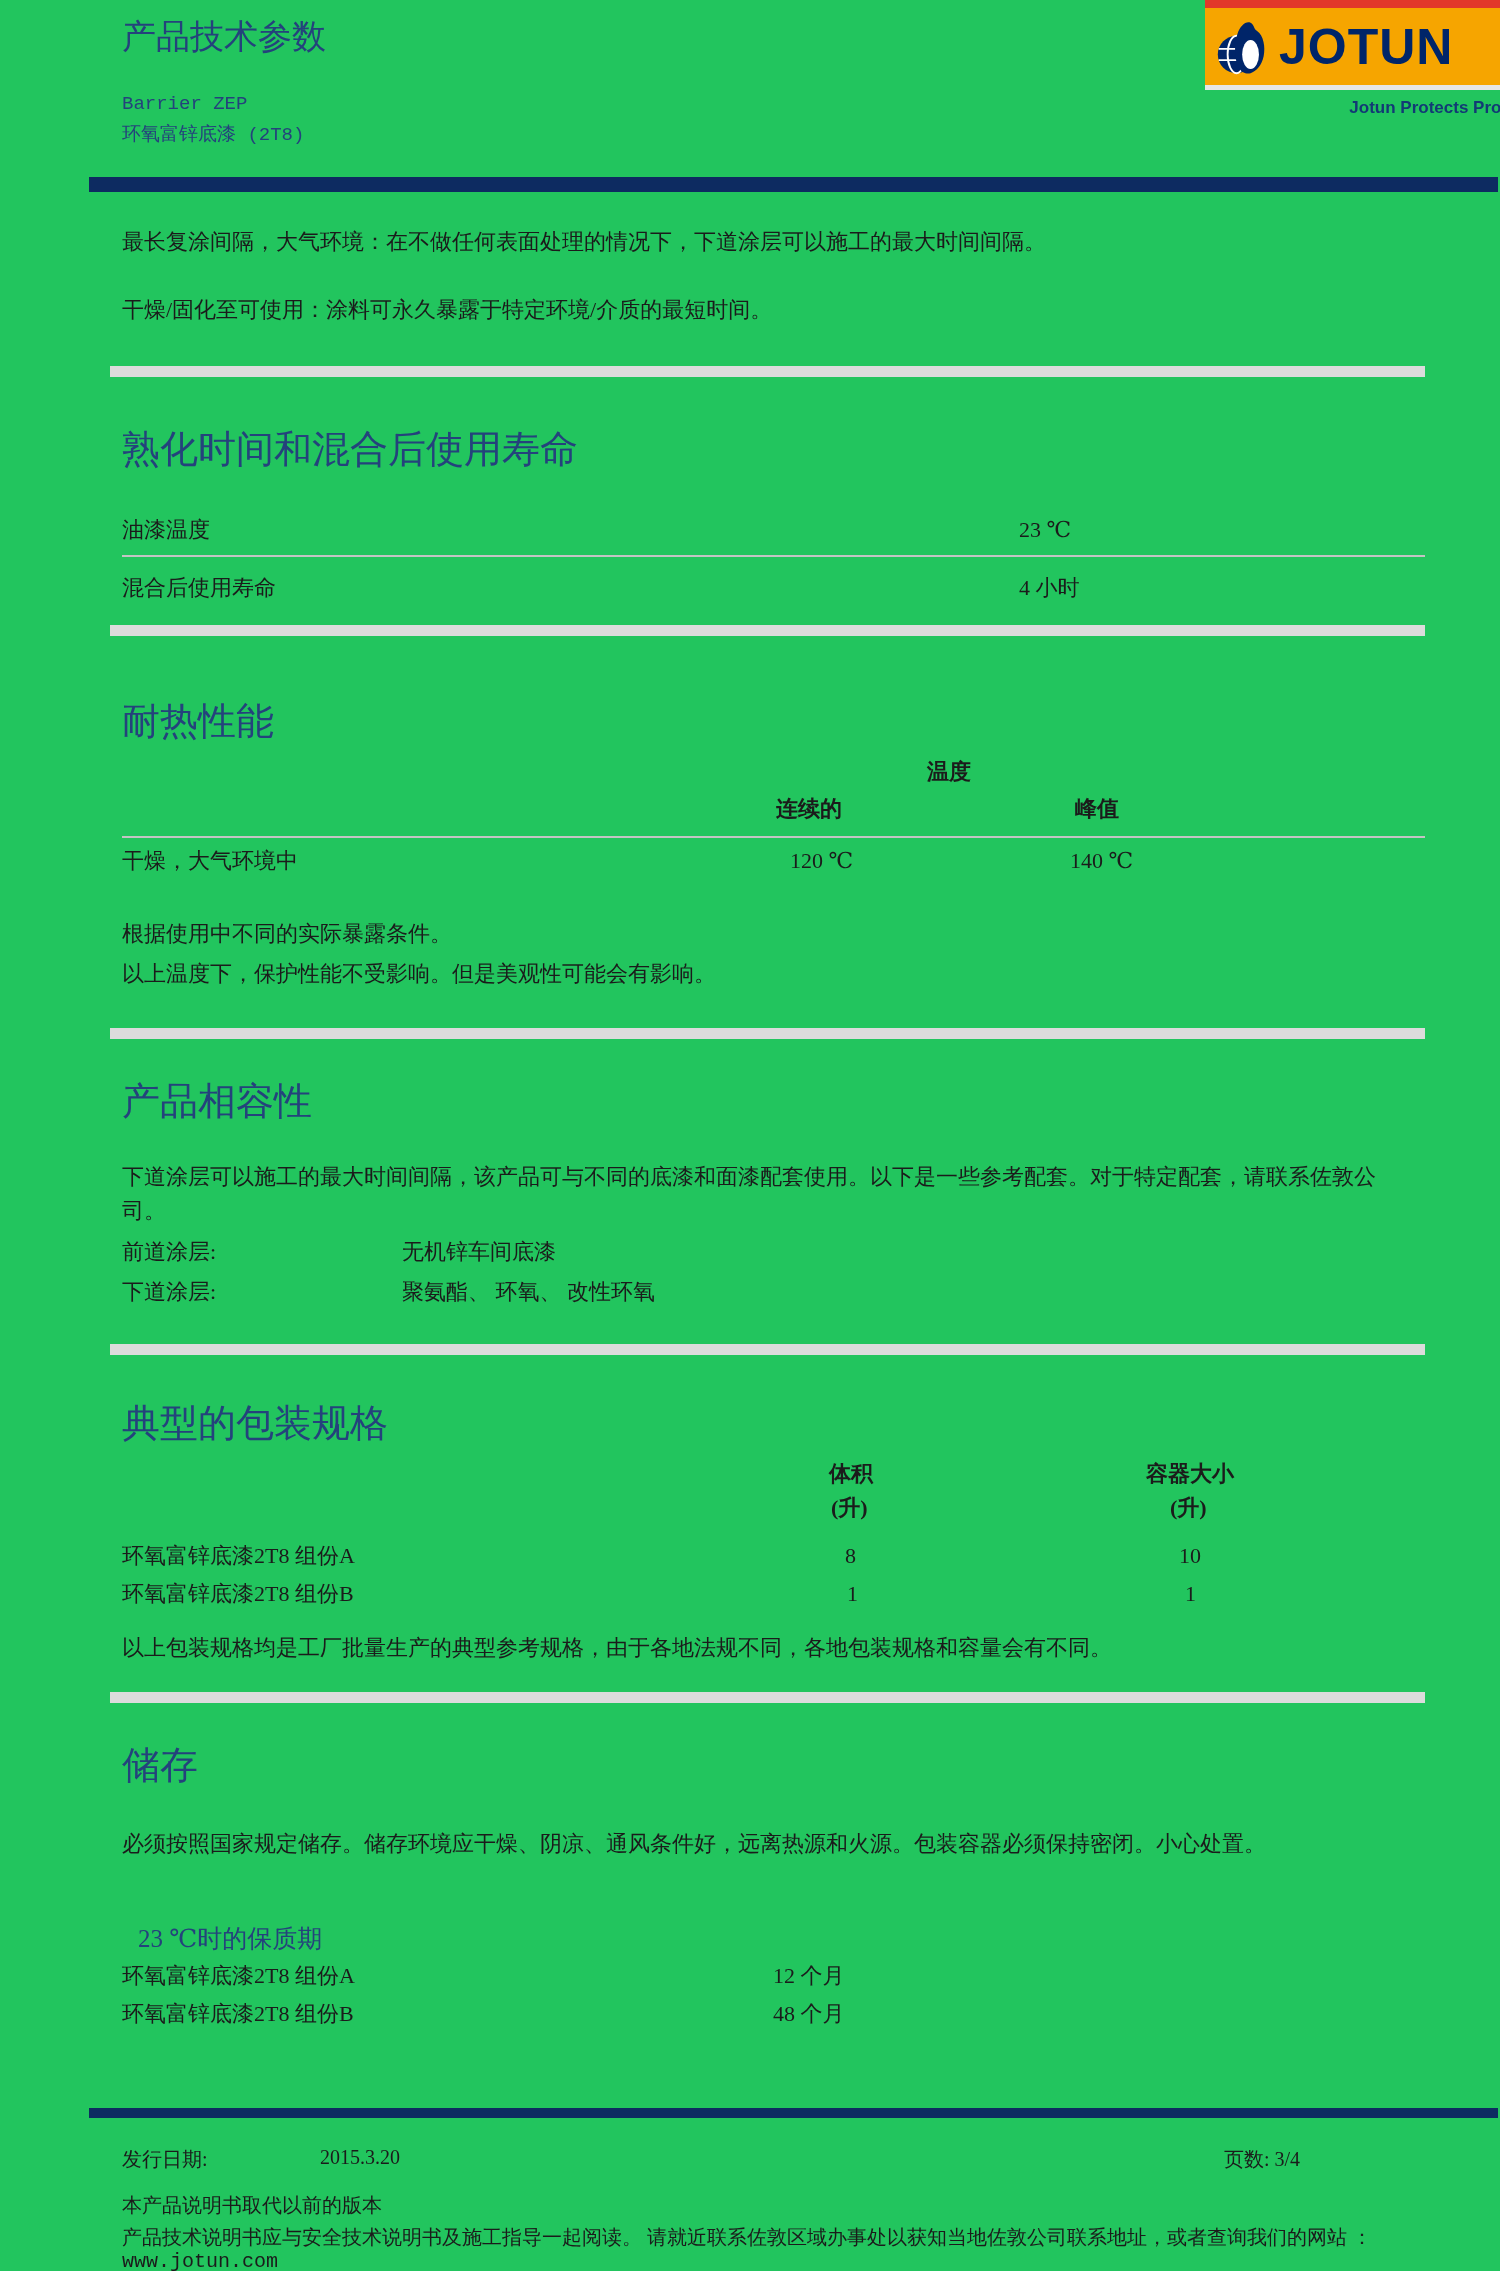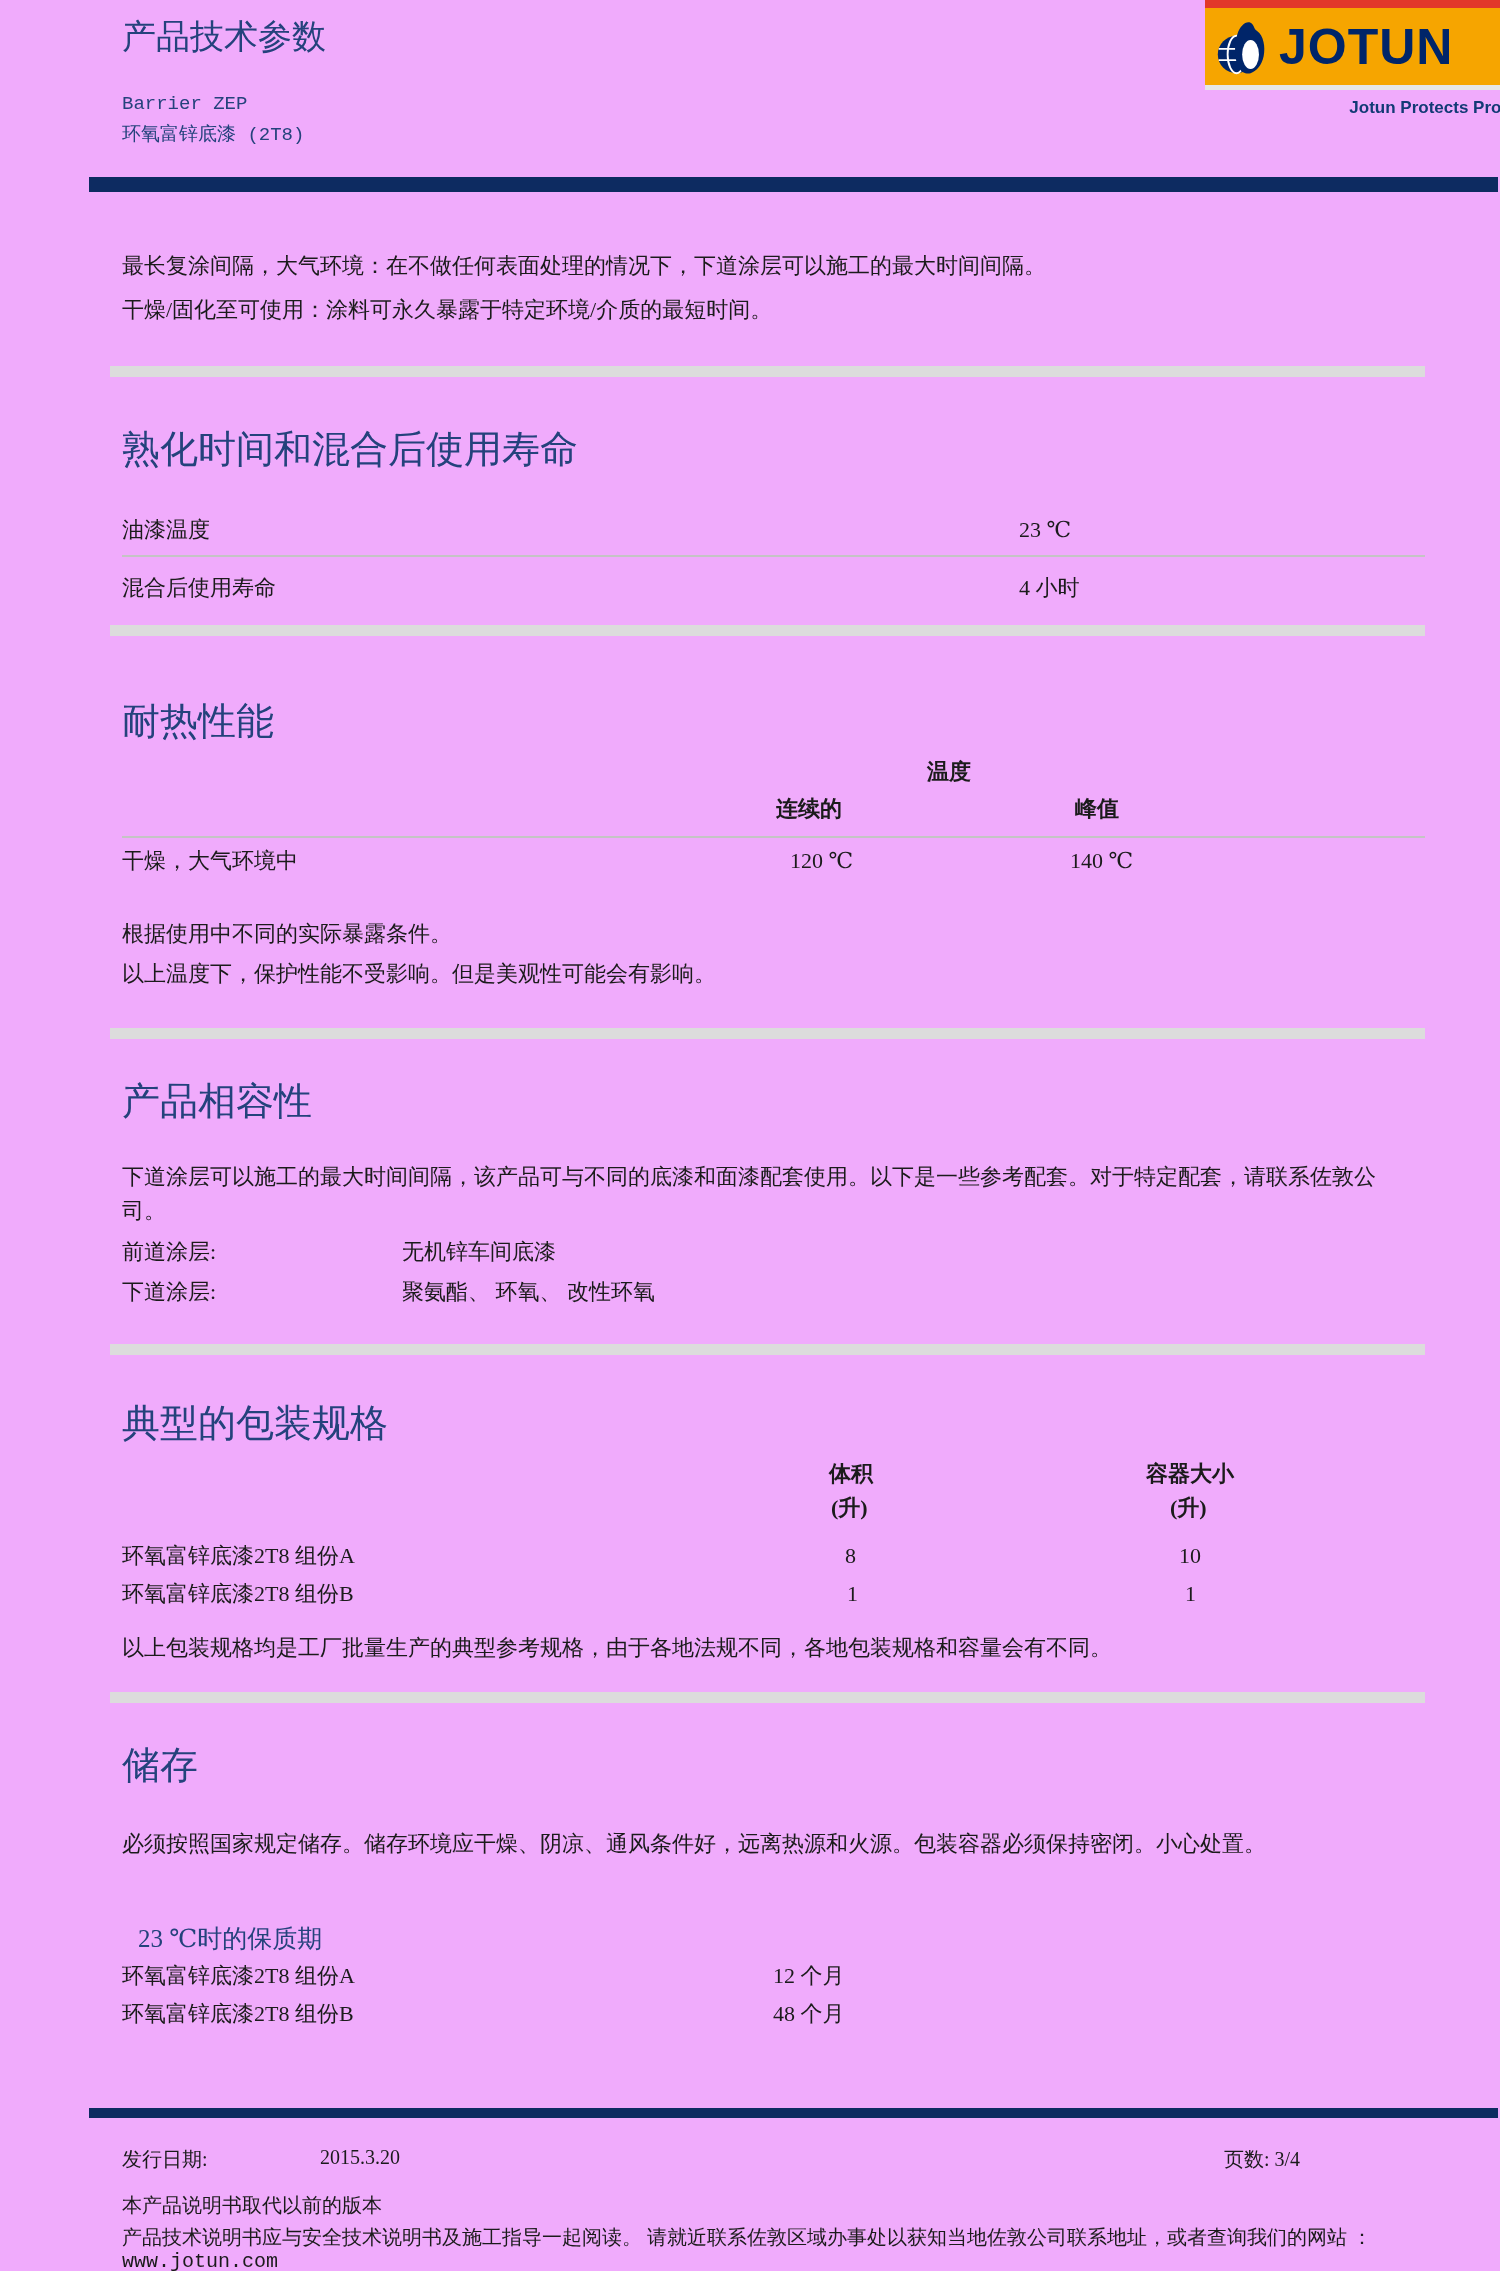--- a/index.html
+++ b/index.html
@@ -1,17 +1,17 @@
 <!DOCTYPE html>
 <html><head>
 <meta charset="utf-8">
 <style>
   html,body{margin:0;padding:0;background:#ffffff;}
   .page{
-    position:relative;width:1500px;height:2271px;background:#f0abfc;
+    position:relative;width:1500px;height:2271px;background:#22c55e;
     font-family:"Liberation Serif","DejaVu Serif",serif;color:#1b1b1b;overflow:hidden;
   }
   .abs{position:absolute;white-space:nowrap;}
   .body-text{font-size:22px;line-height:1.25;}
   .small-text{font-size:20px;}
   .doc-title{font-size:34px;color:#24427c;font-weight:normal;margin:0;}
   .product-line{font-size:19px;color:#24427c;font-family:"Liberation Mono","DejaVu Sans Mono",monospace;}
   .heading{font-size:38px;color:#24427c;font-weight:normal;margin:0;}
   .subheading{font-size:25px;color:#24427c;font-weight:normal;margin:16px;}
   .navy-bar{position:absolute;background:#0d2b61;}
@@ -51,21 +51,21 @@
         <ellipse cx="38" cy="38" rx="9" ry="15.5" fill="#ffffff"></ellipse>
       </svg>
       <span class="logo-word">JOTUN</span>
     </div>
     <div class="logo-shadow"></div>
     <div class="logo-tagline">Jotun Protects Property</div>
   </div>
 
   <div class="navy-bar" style="left:89px;top:177px;width:1409px;height:15px;"></div>
 
-  <div class="abs body-text" style="left:122px;top:252px;">最长复涂间隔，大气环境：在不做任何表面处理的情况下，下道涂层可以施工的最大时间间隔。</div>
+  <div class="abs body-text" style="left:122px;top:228px;">最长复涂间隔，大气环境：在不做任何表面处理的情况下，下道涂层可以施工的最大时间间隔。</div>
   <div class="abs body-text" style="left:122px;top:296px;">干燥/固化至可使用：涂料可永久暴露于特定环境/介质的最短时间。</div>
 
   <div class="gray-bar" style="top:366px;"></div>
 
   <h2 class="abs heading" style="left:122px;top:424px;">熟化时间和混合后使用寿命</h2>
   <div class="abs body-text" style="left:122px;top:516px;">油漆温度</div>
   <div class="abs body-text" style="left:1019px;top:516px;">23 ℃</div>
   <div class="rule" style="top:555px;"></div>
   <div class="abs body-text" style="left:122px;top:574px;">混合后使用寿命</div>
   <div class="abs body-text" style="left:1019px;top:574px;">4 小时</div>

